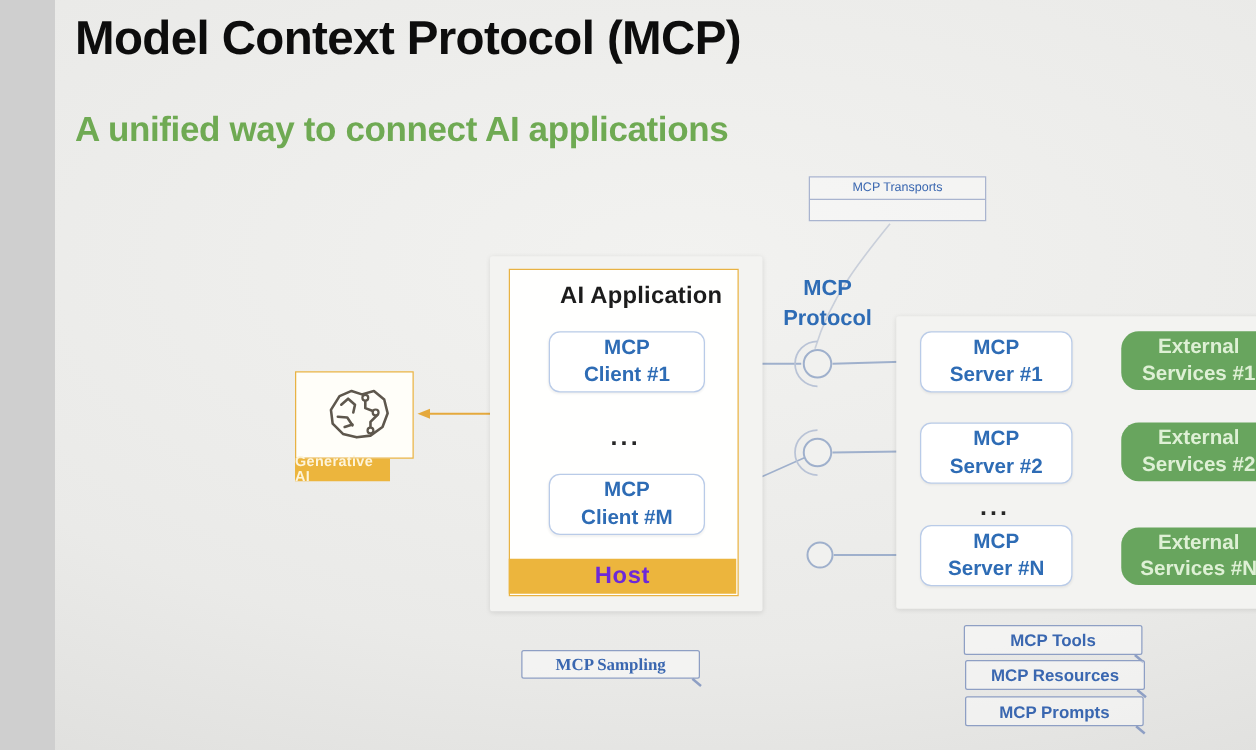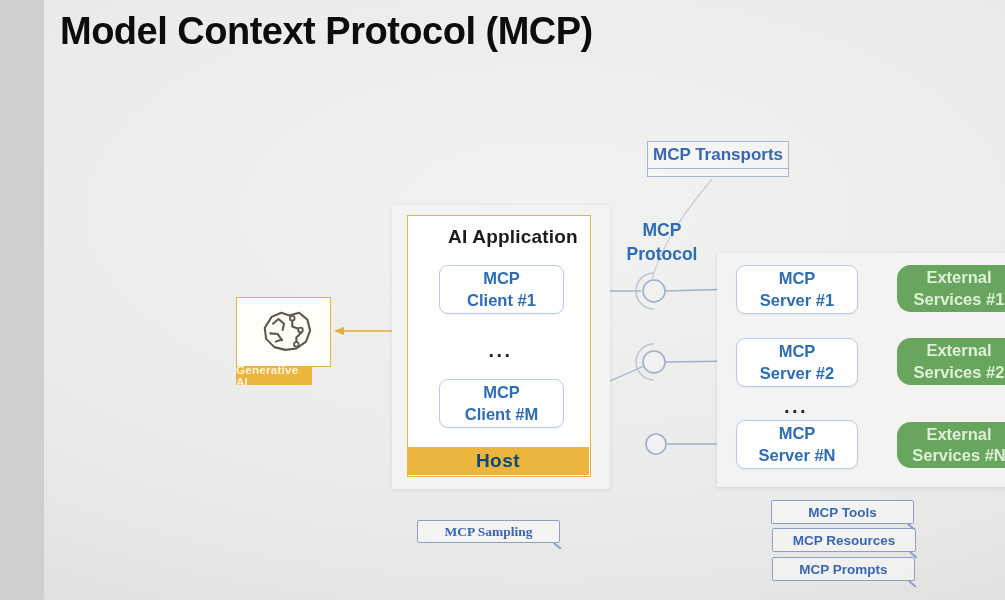--- a/index.html
+++ b/index.html
@@ -34,37 +34,37 @@
   }
   .app-box {
     position:absolute; z-index:3; background:#fffffe; border:1.5px solid #e8b244;
   }
   .app-title {
     position:absolute; z-index:4; left:363px; top:226px; width:212px; text-align:center;
     font-size:19px; font-weight:600; color:#1c1c1c; letter-spacing:0.2px;
   }
   .host-bar {
     position:absolute; z-index:4; left:363px; top:447px; width:182px; height:28px;
-    background:#ecb53d; color:#0c4a6e; font-size:19px; font-weight:700;
+    background:#ecb53d; color:#6d28d9; font-size:19px; font-weight:700;
     display:flex; align-items:center; justify-content:center; letter-spacing:0.5px;
   }
   .dots {
     position:absolute; z-index:4; color:#262626; font-weight:800; font-size:20px;
     letter-spacing:2.5px; text-align:center; line-height:1;
   }
   .protocol-label {
     position:absolute; z-index:3; left:563px; top:219px; width:110px; text-align:center;
     font-size:17.5px; font-weight:700; color:#2e6cb5; line-height:1.35; white-space:pre-line;
   }
   .transports {
     position:absolute; z-index:3; left:603px; top:141px; width:142px; height:36px;
     border:1px solid #a9b4cf; background:rgba(255,255,255,0.35); box-sizing:border-box;
   }
   .transports .txt {
-    display:block; text-align:center; color:#3a67b0; font-weight:700; font-size:17px;
+    display:block; text-align:center; color:#3a67b0; font-weight:400; font-size:10px;
     padding:3px 0 3px; border-bottom:1px solid #a9b4cf;
   }
   .gen-box {
     position:absolute; z-index:3; left:192px; top:297px; width:95px; height:70px;
     background:#fffef9; border:1px solid #e8b244; box-sizing:border-box;
     display:flex; align-items:center; justify-content:center;
   }
   .gen-label {
     position:absolute; z-index:3; left:192px; top:367px; width:76px; height:18px;
     background:#ecb53d; color:#fdf4da; font-size:11.5px; font-weight:700;
@@ -111,20 +111,21 @@
     <polygon points="851,289 843,285.7 843,292.3" fill="#8f8f8f"></polygon>
     <line x1="820" y1="361" x2="846" y2="361" stroke="#8f8f8f" stroke-width="1.2"></line>
     <polygon points="815,361 823,357.7 823,364.3" fill="#8f8f8f"></polygon>
     <polygon points="851,361 843,357.7 843,364.3" fill="#8f8f8f"></polygon>
     <line x1="820" y1="445" x2="846" y2="445" stroke="#8f8f8f" stroke-width="1.2"></line>
     <polygon points="815,445 823,441.7 823,448.3" fill="#8f8f8f"></polygon>
     <polygon points="851,445 843,441.7 843,448.3" fill="#8f8f8f"></polygon>
   </svg>
 
   <div class="abs slide-title">Model Context Protocol (MCP)</div>
+  <div class="abs slide-subtitle">A unified way to connect AI applications</div>
 
   <div class="transports">
     <span class="txt">MCP Transports</span>
   </div>
 
   <div class="protocol-label">MCP
 Protocol</div>
 
   <div class="gen-box">
     <svg width="66" height="50" viewBox="0 0 96 68">

